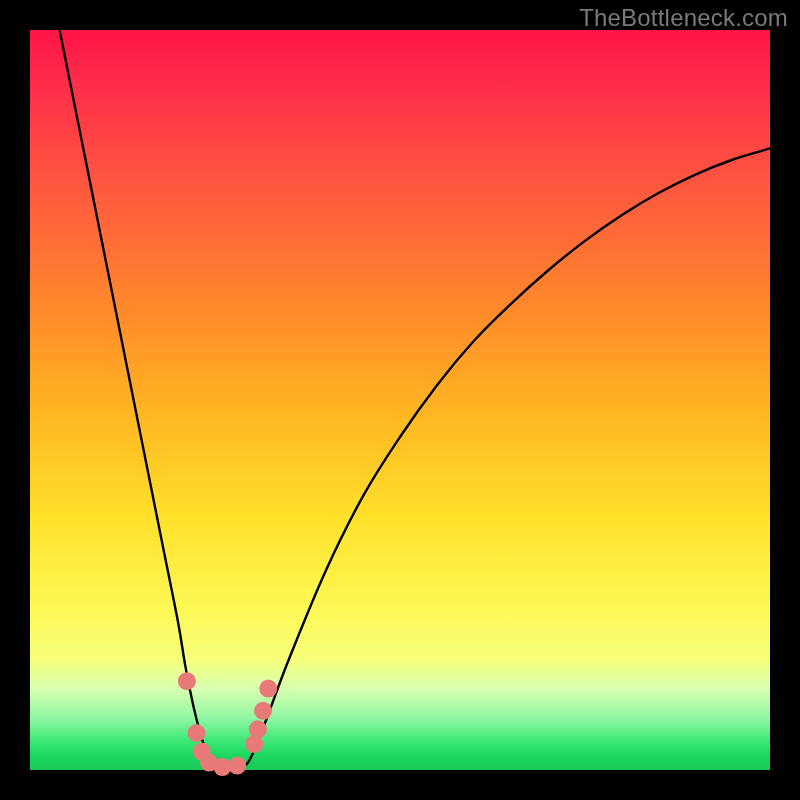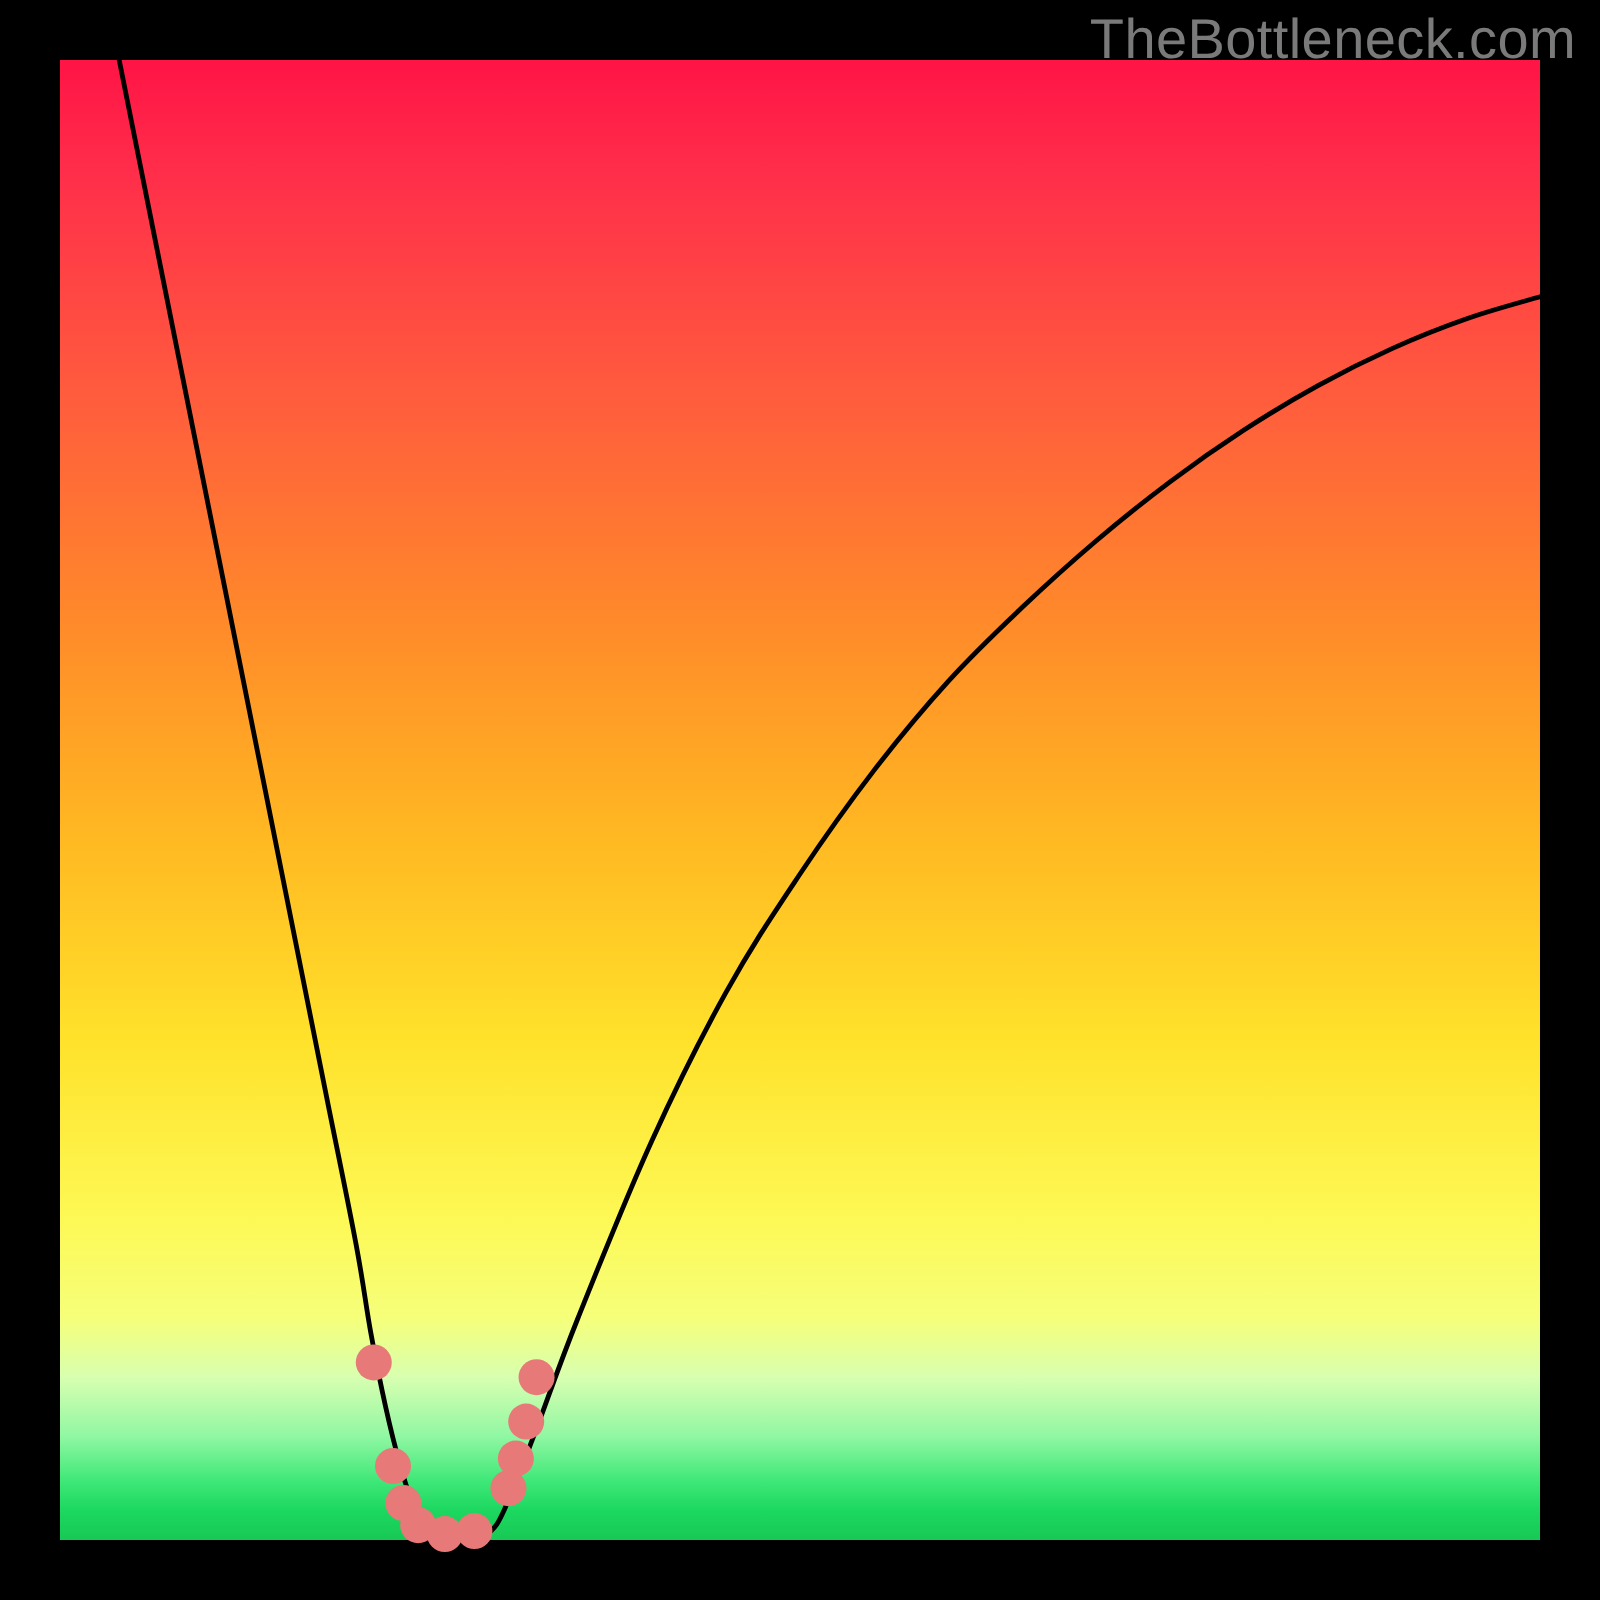--- a/index.html
+++ b/index.html
@@ -41,21 +41,21 @@
       #3fe878 96%,
       #1cd760 98%,
       #17c955 100%
     );
   }
   .watermark {
     position: absolute;
     top: 4px;
     right: 12px;
     color: #7a7a7a;
-    font-size: 28px;
+    font-size: 24px;
     font-weight: 400;
     letter-spacing: 0.2px;
     user-select: none;
   }
   svg.curve {
     position: absolute;
     top: 0;
     left: 0;
     width: 740px;
     height: 740px;

